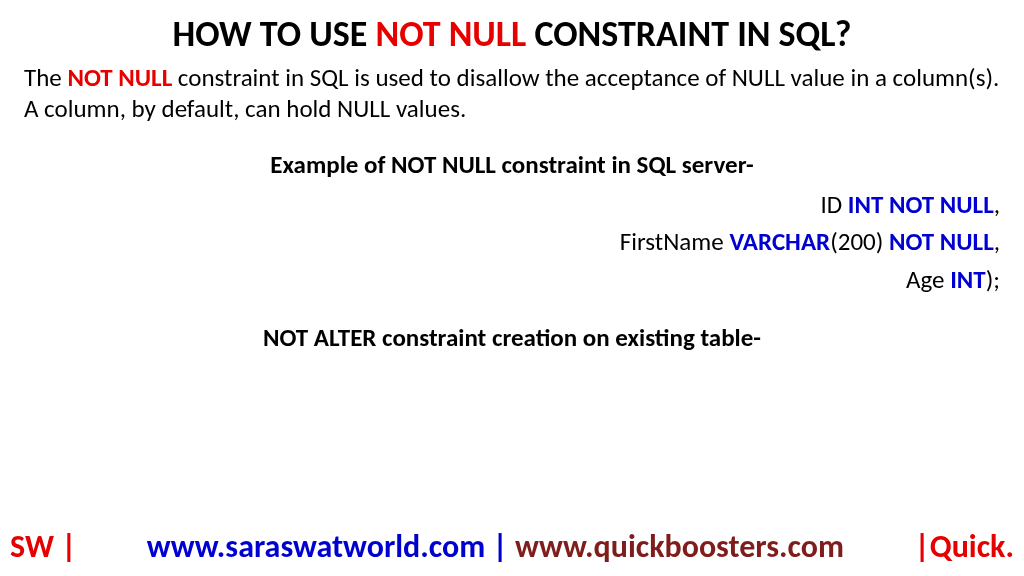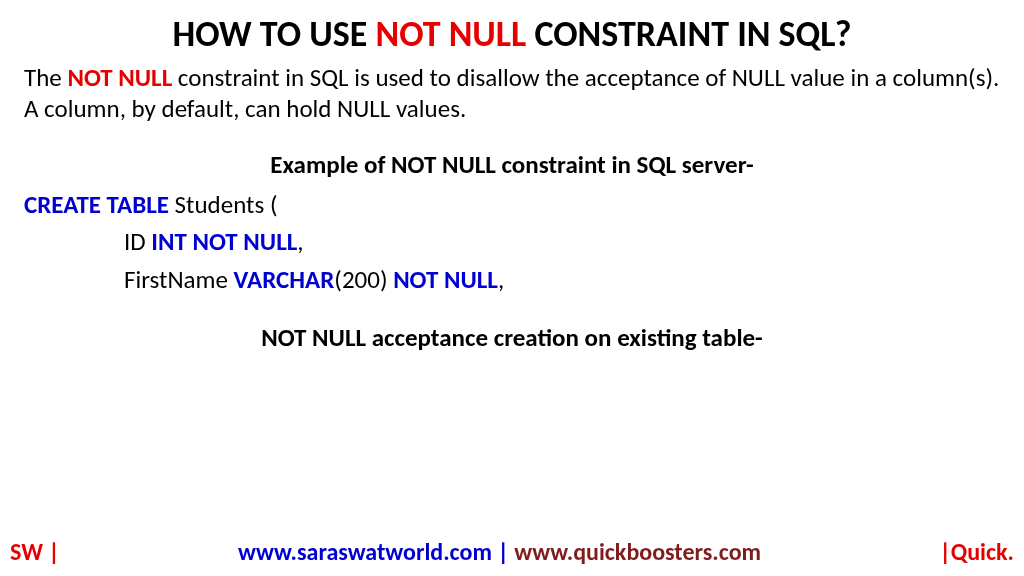--- a/index.html
+++ b/index.html
@@ -46,36 +46,37 @@
     .code-block {
       font-size: 25px;
       line-height: 1.5;
       margin-bottom: 24px;
     }
     .code-line {
       color: #000000;
     }
     .code-line.indent {
       padding-left: 100px;
+      text-align: right;
     }
     .kw-blue {
       color: #0000d0;
       font-weight: bold;
     }
     .plain {
       color: #000000;
     }
     .footer {
       position: absolute;
       bottom: 10px;
       left: 0;
       right: 0;
       width: 100%;
       padding: 0 10px;
-      font-size: 24px;
+      font-size: 32px;
       font-weight: bold;
       display: flex;
       justify-content: space-between;
       align-items: baseline;
     }
     .footer-left {
       color: #e60000;
     }
     .footer-center {
       white-space: nowrap;
@@ -99,32 +100,32 @@
   <span>HOW TO USE </span><span class="highlight">NOT NULL</span><span> CONSTRAINT IN SQL?</span>
 </div>
 
 <div class="description">
   <span>The </span><span class="highlight">NOT NULL</span><span> constraint in SQL is used to disallow the acceptance of NULL value in a column(s). A column, by default, can hold NULL values.</span>
 </div>
 
 <div class="section-heading">Example of NOT NULL constraint in SQL server-</div>
 
 <div class="code-block">
-  <div class="code-line">
-    <span class="kw-blue">CREATE TABLE</span><span class="plain"> Students (</span>
-  </div>
   <div class="code-line indent">
     <span class="plain">ID </span><span class="kw-blue">INT NOT NULL</span><span class="plain">,</span>
   </div>
   <div class="code-line indent">
     <span class="plain">FirstName </span><span class="kw-blue">VARCHAR</span><span class="plain">(200) </span><span class="kw-blue">NOT NULL</span><span class="plain">,</span>
   </div>
+  <div class="code-line indent">
+    <span class="plain">Age </span><span class="kw-blue">INT</span><span class="plain">);</span>
+  </div>
 </div>
 
-<div class="section-heading">NOT NULL acceptance creation on existing table-</div>
+<div class="section-heading">NOT ALTER constraint creation on existing table-</div>
 
 <div class="code-block">
 </div>
 
 <div class="footer">
   <span class="footer-left">SW |</span>
   <span class="footer-center">
     <span class="blue">www.saraswatworld.com | </span><span class="red">www.quickboosters.com</span>
   </span>
   <span class="footer-right">|Quick.</span>

